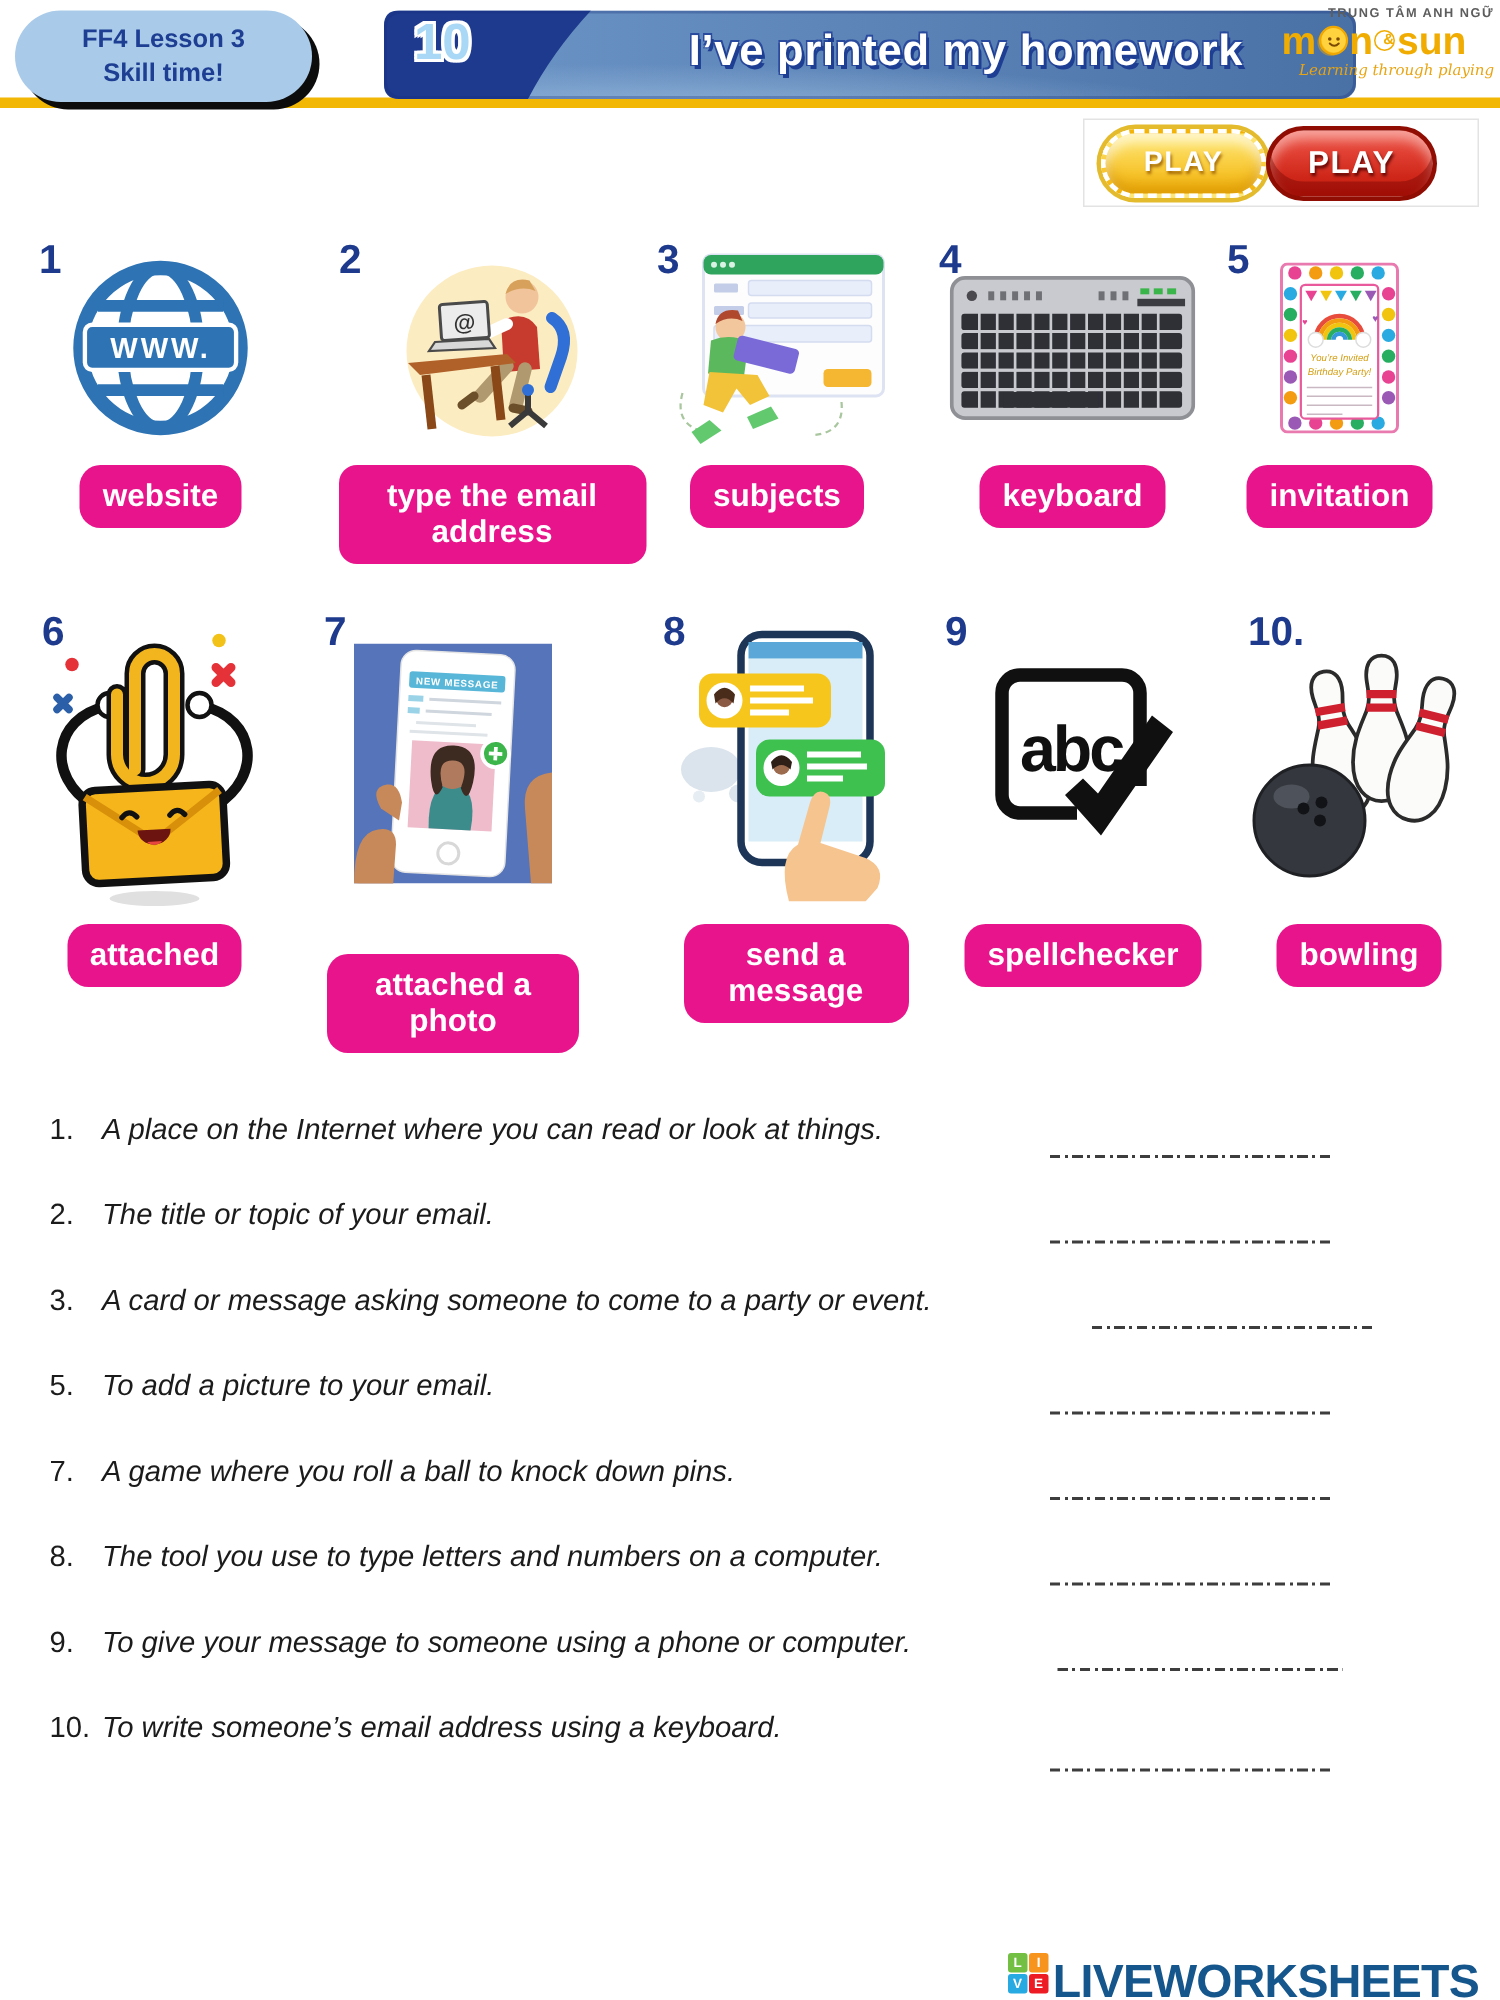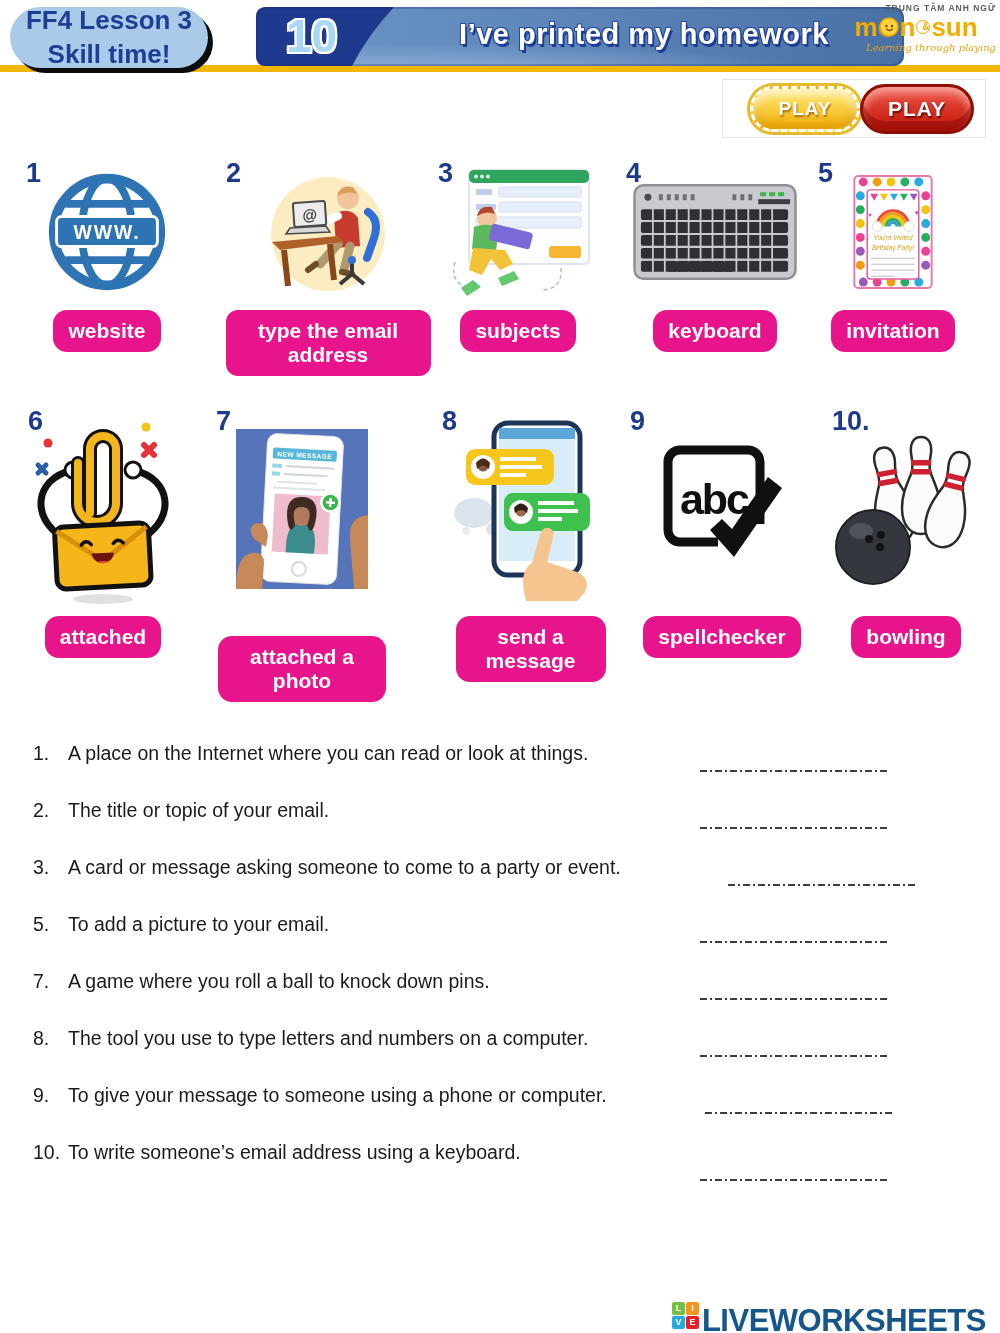--- a/index.html
+++ b/index.html
@@ -3,34 +3,34 @@
 <meta charset="utf-8">
 <style>
   * { margin:0; padding:0; box-sizing:border-box; }
   body { width:1000px; height:1333px; background:#fff; font-family:"Liberation Sans", sans-serif; position:relative; overflow:hidden; }
   .page { position:absolute; inset:0; background:#fff; }
 
   
   .goldline { position:absolute; left:0; top:65px; width:1000px; height:7px; background:#f2b705; z-index:1; }
   .badge { position:absolute; left:10px; top:7px; width:198px; height:61px; background:#a9cbe9; border-radius:32px;
            box-shadow:5px 5px 0 #0c0c0c; display:flex; flex-direction:column; align-items:center; justify-content:center;
-           color:#1d3e92; font-weight:800; font-size:26px; line-height:1.3; z-index:3; }
+           color:#1d3e92; font-weight:800; font-size:17px; line-height:1.3; z-index:3; }
   .banner { position:absolute; left:256px; top:7px; width:648px; height:59px; z-index:2; }
   .banner svg.bg { position:absolute; inset:0; }
-  .banner .num10 { position:absolute; left:30px; top:2px; font-size:46px; font-weight:800; color:#a8d8f5;
+  .banner .num10 { position:absolute; left:20px; top:2px; font-size:34px; font-weight:800; color:#a8d8f5;
       text-shadow:-2px 0 #fff,2px 0 #fff,0 -2px #fff,0 2px #fff,2px 2px #fff,-2px 2px #fff,2px -2px #fff,-2px -2px #fff; }
   .banner .btitle { position:absolute; left:138px; top:11px; width:500px; text-align:center; font-size:29px; font-weight:700;
       color:#fff; letter-spacing:0.5px; text-shadow:2px 3px 0 #1d3e92,-1px -1px 0 #2a4a9e,1px -1px 0 #2a4a9e,-1px 1px 0 #2a4a9e,1px 1px 0 #2a4a9e; }
   .brand { position:absolute; right:4px; top:3px; width:160px; text-align:right; z-index:2; }
   .brand-top { font-size:8.5px; font-weight:700; color:#5d5d5d; letter-spacing:1px; }
   .brand-name { display:flex; align-items:center; justify-content:center; color:#f0ac00; font-weight:800; font-size:26px; line-height:1.1; }
   .brand-name .amp { font-size:10px; border:1.5px solid #f0ac00; border-radius:50%; width:14px; height:14px; line-height:11px; margin:0 1px; font-weight:700; }
   .brand-tag { font-size:10px; color:#e8a412; font-style:italic; font-family:"DejaVu Serif", serif; }
   .playbox { position:absolute; left:722px; top:79px; width:264px; height:59px; background:#fff; border:1px solid #e3e3e3;
-             display:flex; align-items:center; justify-content:flex-end; padding:0 11px; z-index:2; }
+             display:flex; align-items:center; justify-content:flex-start; padding:0 11px; z-index:2; }
   .play-y { width:110px; height:46px; border-radius:23px; background:linear-gradient(#ffe979,#f2b106); border:3px dashed #fff;
             box-shadow:0 0 0 3px #e4bb2d, inset 0 6px 8px rgba(255,255,255,.6), inset 0 -6px 8px rgba(190,120,0,.35);
             color:#fff; font-weight:800; font-size:19px; display:flex; align-items:center; justify-content:center;
             text-shadow:1px 2px 2px rgba(150,90,0,.85); letter-spacing:1px; cursor:pointer; }
   .play-r { width:114px; height:50px; border-radius:26px; background:linear-gradient(#f1574a,#c01305); border:3px solid #8f0d03;
             box-shadow:inset 0 -10px 0 rgba(100,0,0,.35), inset 0 6px 8px rgba(255,255,255,.45);
             color:#fff; font-weight:800; font-size:21px; display:flex; align-items:center; justify-content:center;
             text-shadow:1px 2px 2px rgba(80,0,0,.85); letter-spacing:1px; cursor:pointer; }
 
   
@@ -39,21 +39,21 @@
   .card .art { display:flex; align-items:center; justify-content:center; width:100%; }
   .row1 .art { height:148px; }
   .row2 .art { height:206px; }
   .plabel { background:#e8148b; color:#fff; font-weight:700; font-size:21px; border-radius:14px; padding:9px 15px;
             text-align:center; line-height:1.15; margin-top:4px; }
 
   
   .questions { position:absolute; left:33px; top:742px; width:940px; color:#1b1b1b; }
   .q-row { position:relative; height:57px; }
   .q-num { display:inline-block; width:35px; font-size:19.5px; }
-  .q-text { font-size:19.5px; }
+  .q-text { font-size:19.5px;font-style:italic; }
   .answer { position:absolute; left:667px; top:14px; width:190px; height:16px; background-color:transparent;
             background-image:repeating-linear-gradient(90deg,#3d3d3d 0 7px,transparent 7px 10px,#3d3d3d 10px 12px,transparent 12px 15px);
             background-size:100% 2px; background-repeat:no-repeat; background-position:0 100%; cursor:text; }
 
   
   .lw { position:absolute; right:14px; top:1291px; display:flex; align-items:center; gap:3px; cursor:pointer; }
   .tiles { display:grid; grid-template-columns:13px 13px; grid-auto-rows:13px; gap:1px; }
   .tile { color:#fff; font-size:9px; font-weight:700; display:flex; align-items:center; justify-content:center; border-radius:2px; }
   .lw-text { color:#15568d; font-weight:800; font-size:31px; letter-spacing:-0.5px;margin-top:12px; }
 </style>

